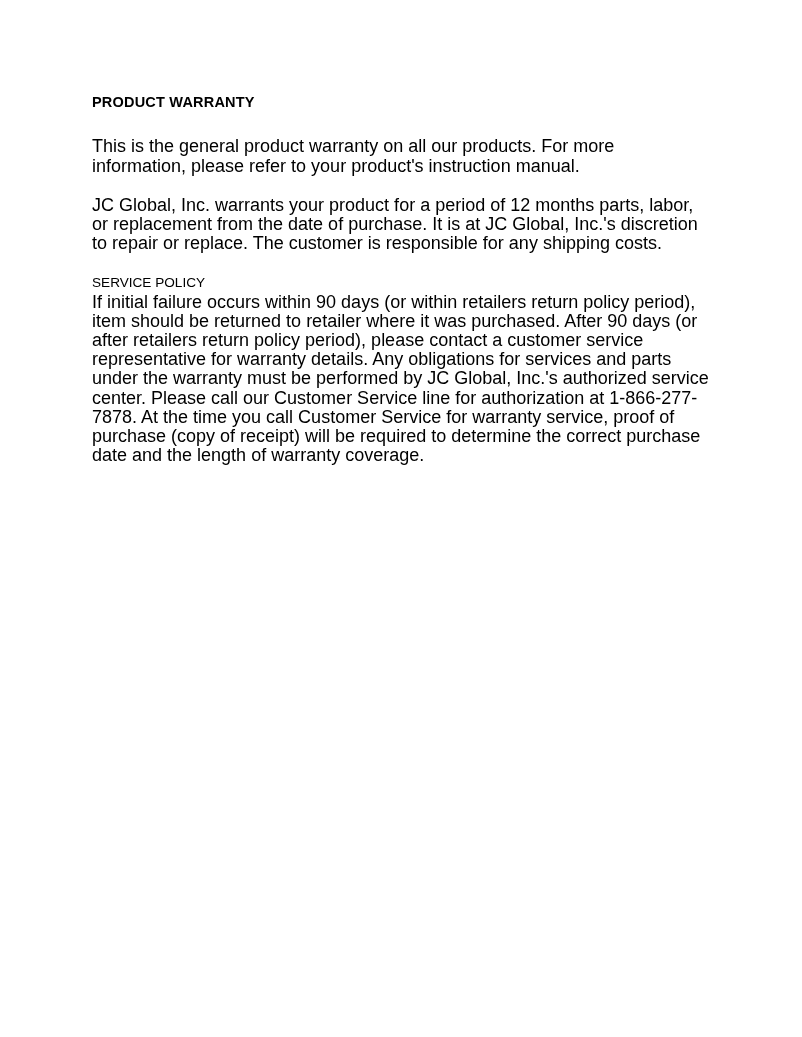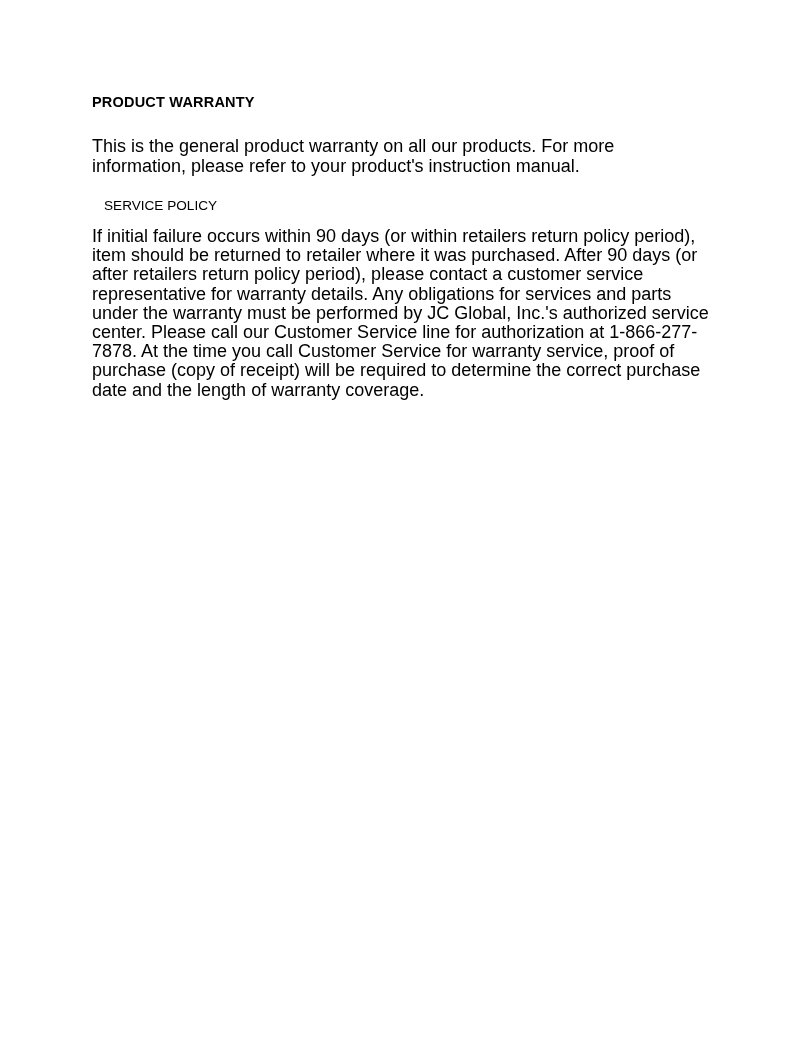--- a/index.html
+++ b/index.html
@@ -36,35 +36,36 @@
   }
   .para {
     font-size: 18px;
     line-height: 19.2px;
     margin: 0 0 20px 0;
     text-align: left;
   }
   .section-label {
     font-size: 13.6px;
     line-height: 19.2px;
-    margin: 12px;
+    margin: 0;
   }
   .para-last {
     margin-bottom: 12px;
   }
 </style>
 </head>
 <body>
 
 <div class="page">
   <div class="content">
 
     <h1 class="doc-title">PRODUCT WARRANTY</h1>
 
     <p class="para">This is the general product warranty on all our products. For more information, please refer to your product's instruction manual.</p>
 
+    <p class="para">JC Global, Inc. warrants your product for a period of 12 months parts, labor, or replacement from the date of purchase. It is at JC Global, Inc.'s discretion to repair or replace. The customer is responsible for any shipping costs.</p>
 
     <p class="section-label">SERVICE POLICY</p>
 
     <p class="para para-last">If initial failure occurs within 90 days (or within retailers return policy period), item should be returned to retailer where it was purchased. After 90 days (or after retailers return policy period), please contact a customer service representative for warranty details. Any obligations for services and parts under the warranty must be performed by JC Global, Inc.'s authorized service center. Please call our Customer Service line for authorization at 1-866-277-7878. At the time you call Customer Service for warranty service, proof of purchase (copy of receipt) will be required to determine the correct purchase date and the length of warranty coverage.</p>
 
   </div>
 </div>
 
 </body></html>

